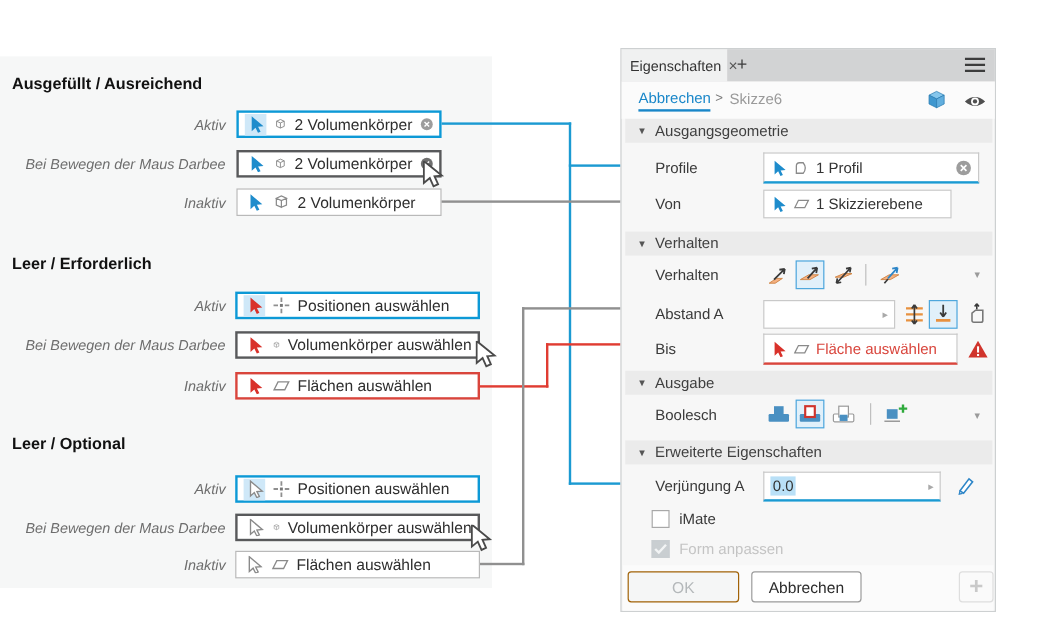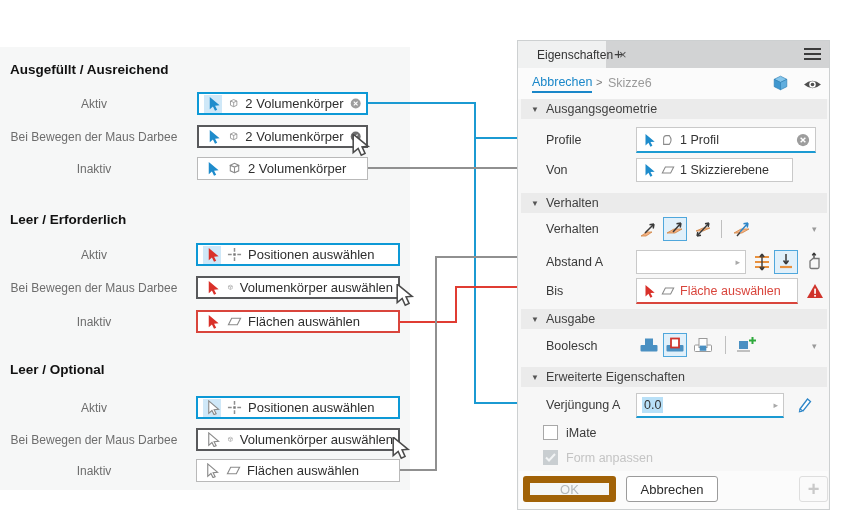--- a/index.html
+++ b/index.html
@@ -3,21 +3,21 @@
 <meta charset="utf-8">
 <style>
   * { margin:0; padding:0; box-sizing:border-box; }
   html,body { width:864px; height:527px; background:#fff;
     font-family:"Liberation Sans","DejaVu Sans",sans-serif; }
   #stage { position:relative; width:864px; height:527px; overflow:hidden; background:#fff; }
 
   
   .legend-bg { position:absolute; left:0; top:47px; width:410px; height:443px; background:#f6f7f7; }
   .lg-head { position:absolute; left:10px; font-size:13.5px; font-weight:bold; color:#111; }
-  .lg-label { position:absolute; left:0; width:188px; text-align:center; font-size:12px; color:#6d6d6d; }
+  .lg-label { position:absolute; left:0; width:188px; text-align:right; font-size:12px; color:#6d6d6d;font-style:italic; }
   .selbox { position:absolute; background:#fff; display:flex; align-items:center; gap:6px;
     padding:0 5px; height:23px; font-size:13px; color:#2e2e2e; white-space:nowrap; }
   .b-active   { border:2px solid #0d99d6; }
   .b-hover    { border:2px solid #58595b; }
   .b-soft     { border:1px solid #b9b9b9; }
   .b-invalid  { border:2px solid #d9453c; }
   .s1 { left:197px; width:171px; }
   .s2 { left:196px; width:204px; }
   .selbox .grow { flex:1 1 auto; }
   .cursor-pad { display:inline-flex; align-items:center; justify-content:center;
@@ -31,21 +31,21 @@
   .ln-blue { background:#1b9ad2; } .ln-gray { background:#909090; } .ln-red { background:#e03c32; }
 
   .mousecur { position:absolute; z-index:30; }
 
   
   #bigtitle { position:absolute; left:622px; top:4px; font-size:22px; font-weight:bold; color:#000; }
   .panel { position:absolute; left:517px; top:40px; width:313px; height:470px;
     background:#f7f7f7; border:1px solid #cdd0d1; }
   .tabbar { position:absolute; left:0; top:0; width:311px; height:27px; background:#d2d3d4; }
   .tab-active { position:absolute; left:0; top:0; width:88px; height:27px; background:#f0f1f1;
-    display:flex; align-items:center; gap:6px; padding:0 19px; font-size:12px; color:#333; }
+    display:flex; align-items:center; gap:6px; padding:0 7px; font-size:12px; color:#333; }
   .tab-x { color:#555; font-size:13px; }
   .tab-add { position:absolute; left:96px; top:4px; font-size:15px; color:#3c3c3c; }
   .hamb { position:absolute; right:8px; top:6px; width:17px; }
   .crumbrow { position:absolute; left:0; top:27px; width:311px; height:31px; background:#fbfbfb; }
   .crumb-cur { position:absolute; left:14px; top:7px; font-size:12.5px; color:#1a87c9;
     border-bottom:2px solid #1a87c9; padding-bottom:2px; }
   .crumb-sep { position:absolute; left:78px; top:8px; font-size:11px; color:#777; }
   .crumb-par { position:absolute; left:90px; top:8px; font-size:12.5px; color:#9a9a9a; }
   .sect { position:absolute; left:3px; width:306px; height:20px; background:#ebebeb;
     display:flex; align-items:center; gap:7px; padding-left:10px; font-size:12.5px; color:#3f3f3f; }
@@ -61,21 +61,21 @@
   .suffix-arrow { color:#a9a9a9; font-size:9px; flex:0 0 auto; }
   .icobtn { position:absolute; width:24px; height:24px; display:flex; align-items:center; justify-content:center; }
   .ico-sel { background:#e1f0fa; border:1.5px solid #4fa7dc; }
   .vsep { position:absolute; width:1px; height:18px; background:#bfbfbf; }
   .caret { position:absolute; font-size:9px; color:#9a9a9a; }
   .val-hl { background:#b9e0f7; padding:1px 2px; }
   .chk { position:absolute; width:15px; height:15px; background:#fff; border:1px solid #a8a8a8; }
   .chk-dis { background:#c9ced1; border:1px solid #c9ced1; display:flex; align-items:center; justify-content:center; }
   .btn { position:absolute; height:26px; border-radius:3px; display:flex; align-items:center;
     justify-content:center; font-size:13px; }
-  .btn-ok { left:5px; top:435px; width:93px; background:#f5f6f6; border:7px solid #a16207; color:#b4b8ba; }
+  .btn-ok { left:5px; top:435px; width:93px; background:#f5f6f6; border:1px solid #a16207; color:#b4b8ba; }
   .btn-cancel { left:108px; top:435px; width:92px; background:#fff; border:1px solid #9b9b9b; color:#2b2b2b; }
   .btn-plus { left:281px; top:435px; width:29px; background:#fafafa; border:1px solid #dedede;
     color:#c9c9c9; font-size:20px; font-weight:bold; }
   .footer { position:absolute; left:1px; top:430px; width:309px; height:38px; background:#fbfbfb; }
   svg { display:block; }
 </style>
 </head>
 <body>
 
 <svg width="0" height="0" style="position:absolute">

